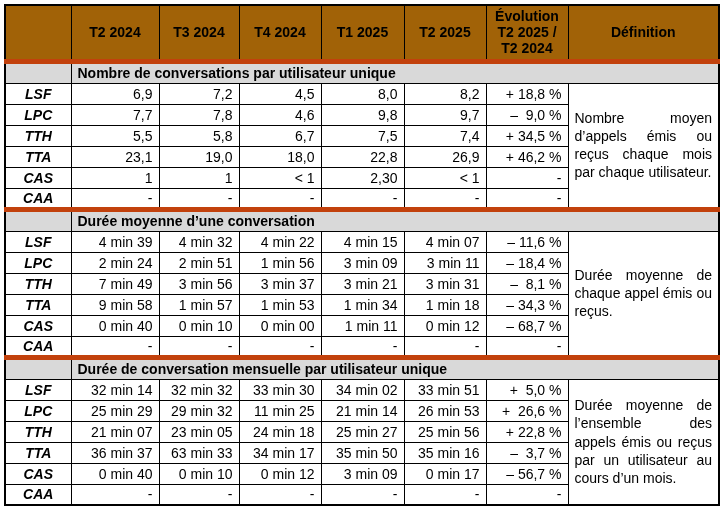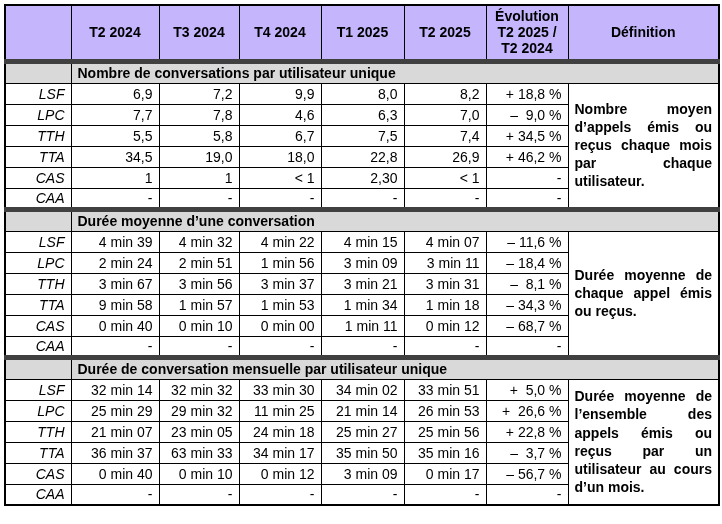--- a/index.html
+++ b/index.html
@@ -32,50 +32,50 @@
     overflow: hidden;
   }
   
   table.stats { border: 2px solid #000000; }
   thead th {
     font-weight: bold;
     text-align: center;
     vertical-align: middle;
     height: 56px;
     line-height: 1.15;
-    background: #c4b5fd;
+    background: #a16207;
   }
   tr.section-row td {
     background: #d9d9d9;
-    border-top: 5px solid #404040;
+    border-top: 5px solid #c2410c;
     height: 22px;
   }
   td.section-title {
     font-weight: bold;
     text-align: left;
     padding-left: 8px;
   }
   tbody td { height: 21px; }
   td.label-cell {
     font-style: italic;
-    text-align: right;
+    text-align: center;
     padding-left: 7px;
+    font-weight: bold;
   }
   td.num {
     text-align: right;
     padding-right: 8px;
   }
   td.evo { white-space: pre; }
   td.def-cell {
     text-align: justify;
     vertical-align: middle;
     padding: 4px 8px;
     line-height: 1.3;
     hyphens: auto;
-    font-weight: bold;
   }
 </style>
 </head>
 <body>
 
 <div class="page">
   <table class="stats">
     <colgroup>
       <col style="width:66px">
       <col style="width:88px">
@@ -100,47 +100,47 @@
     </thead>
     <tbody id="tbody">
         <tr class="section-row">
           <td class="label-cell"></td>
           <td colspan="7" class="section-title">Nombre de conversations par utilisateur unique</td>
         </tr>
         <tr>
           <td class="label-cell">LSF</td>
           <td class="num">6,9</td>
           <td class="num">7,2</td>
-          <td class="num">9,9</td>
+          <td class="num">4,5</td>
           <td class="num">8,0</td>
           <td class="num">8,2</td>
           <td class="num evo">+ 18,8 %</td>
           <td rowspan="6" class="def-cell">Nombre moyen d’appels émis ou reçus chaque mois par chaque utilisateur.</td>
         </tr>
         <tr>
           <td class="label-cell">LPC</td>
           <td class="num">7,7</td>
           <td class="num">7,8</td>
           <td class="num">4,6</td>
-          <td class="num">6,3</td>
-          <td class="num">7,0</td>
+          <td class="num">9,8</td>
+          <td class="num">9,7</td>
           <td class="num evo">–  9,0 %</td>
         </tr>
         <tr>
           <td class="label-cell">TTH</td>
           <td class="num">5,5</td>
           <td class="num">5,8</td>
           <td class="num">6,7</td>
           <td class="num">7,5</td>
           <td class="num">7,4</td>
           <td class="num evo">+ 34,5 %</td>
         </tr>
         <tr>
           <td class="label-cell">TTA</td>
-          <td class="num">34,5</td>
+          <td class="num">23,1</td>
           <td class="num">19,0</td>
           <td class="num">18,0</td>
           <td class="num">22,8</td>
           <td class="num">26,9</td>
           <td class="num evo">+ 46,2 %</td>
         </tr>
         <tr>
           <td class="label-cell">CAS</td>
           <td class="num">1</td>
           <td class="num">1</td>
@@ -176,21 +176,21 @@
           <td class="label-cell">LPC</td>
           <td class="num">2 min 24</td>
           <td class="num">2 min 51</td>
           <td class="num">1 min 56</td>
           <td class="num">3 min 09</td>
           <td class="num">3 min 11</td>
           <td class="num evo">– 18,4 %</td>
         </tr>
         <tr>
           <td class="label-cell">TTH</td>
-          <td class="num">3 min 67</td>
+          <td class="num">7 min 49</td>
           <td class="num">3 min 56</td>
           <td class="num">3 min 37</td>
           <td class="num">3 min 21</td>
           <td class="num">3 min 31</td>
           <td class="num evo">–  8,1 %</td>
         </tr>
         <tr>
           <td class="label-cell">TTA</td>
           <td class="num">9 min 58</td>
           <td class="num">1 min 57</td>

